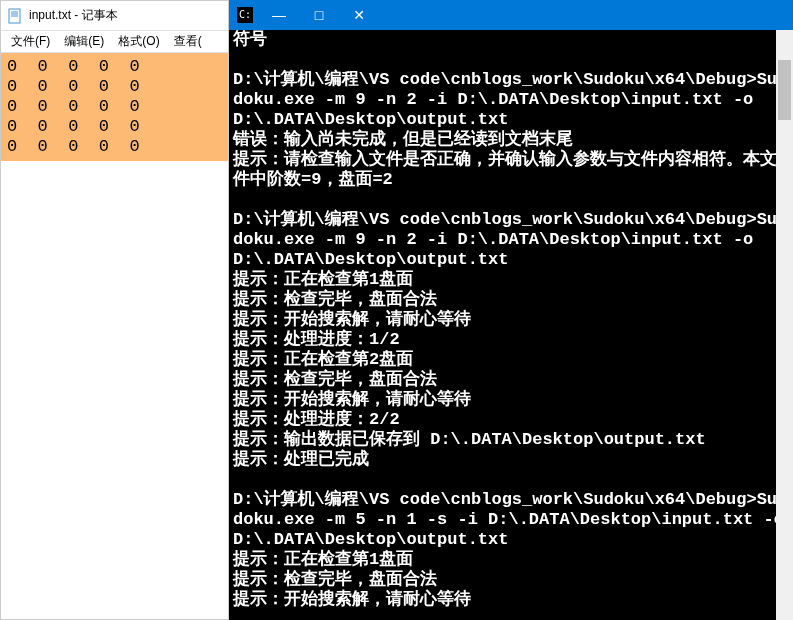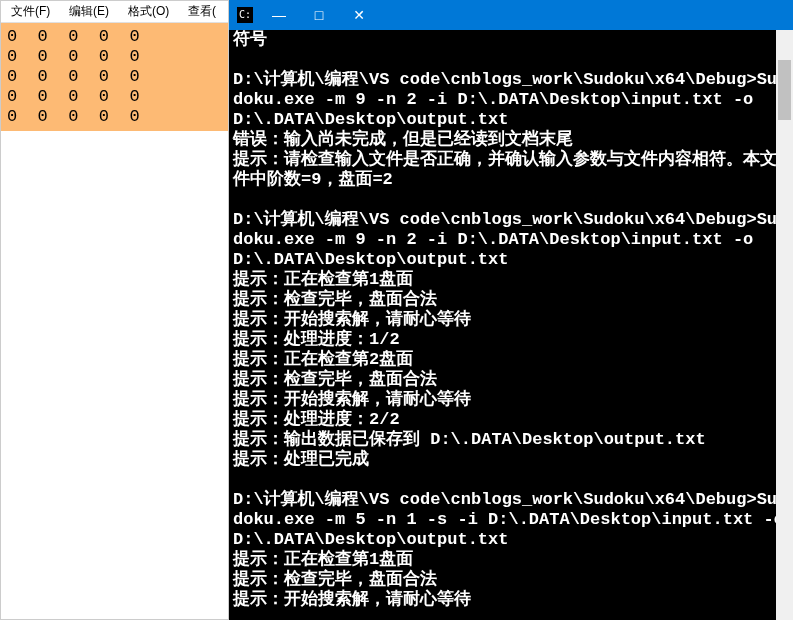--- a/index.html
+++ b/index.html
@@ -40,21 +40,20 @@
     }
     .notepad-menubar {
       height: 22px;
       display: flex;
       align-items: center;
       font-size: 12px;
       color: #000;
       padding: 0 4px;
       border-bottom: 1px solid #e0e0e0;
       background: #fff;
-      justify-content: space-between;
     }
     .notepad-menubar .menu-item {
       padding: 2px 6px;
       margin-right: 2px;
       cursor: pointer;
     }
     .notepad-content {
       padding: 4px 6px;
       font-family: Consolas, "Courier New", monospace;
       font-size: 17px;
@@ -128,20 +127,31 @@
       left: 2px;
       width: 13px;
       height: 60px;
       background: #c1c1c1;
     }
   </style>
 </head>
 <body>
 
 <div class="notepad-window">
+  <div class="notepad-titlebar">
+    <span class="icon">
+      <svg width="16" height="16" viewBox="0 0 16 16">
+        <rect x="2" y="1" width="11" height="14" fill="#fff" stroke="#4a90d9" stroke-width="1"></rect>
+        <line x1="4" y1="4" x2="11" y2="4" stroke="#4a90d9" stroke-width="1"></line>
+        <line x1="4" y1="6" x2="11" y2="6" stroke="#4a90d9" stroke-width="1"></line>
+        <line x1="4" y1="8" x2="11" y2="8" stroke="#4a90d9" stroke-width="1"></line>
+      </svg>
+    </span>
+    <span class="title">input.txt - 记事本</span>
+  </div>
   <div class="notepad-menubar">
     <span class="menu-item">文件(F)</span>
     <span class="menu-item">编辑(E)</span>
     <span class="menu-item">格式(O)</span>
     <span class="menu-item">查看(</span>
   </div>
   <div class="notepad-content">0  0  0  0  0
 0  0  0  0  0
 0  0  0  0  0
 0  0  0  0  0

